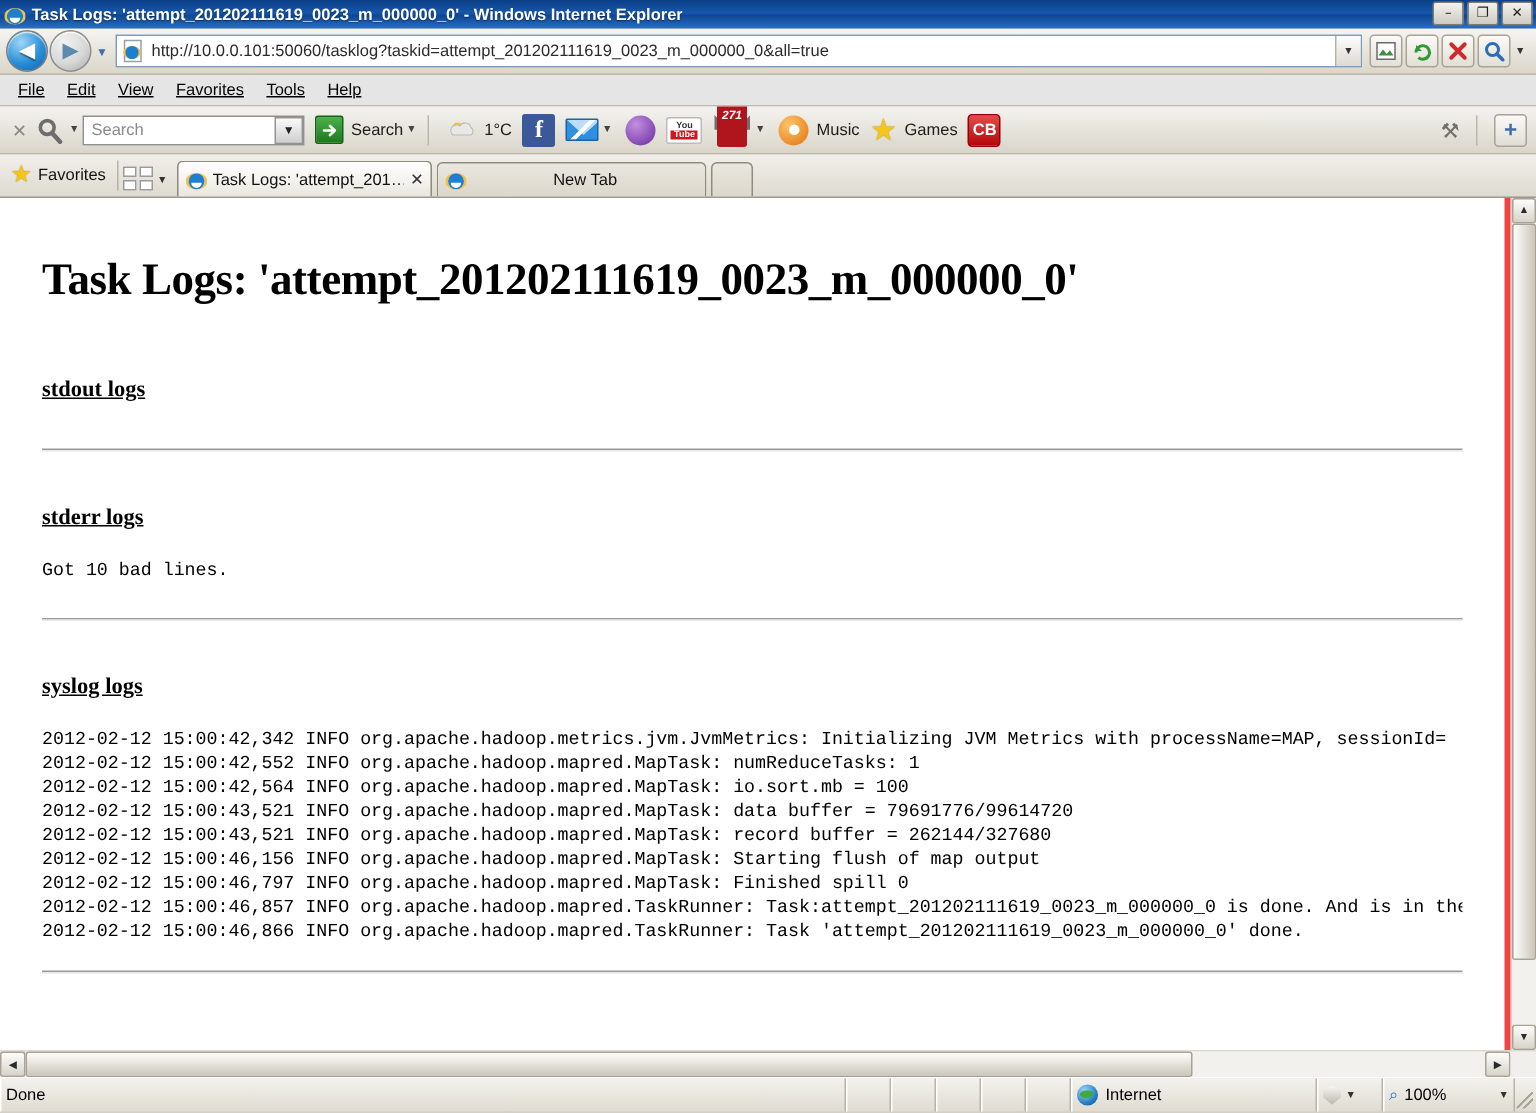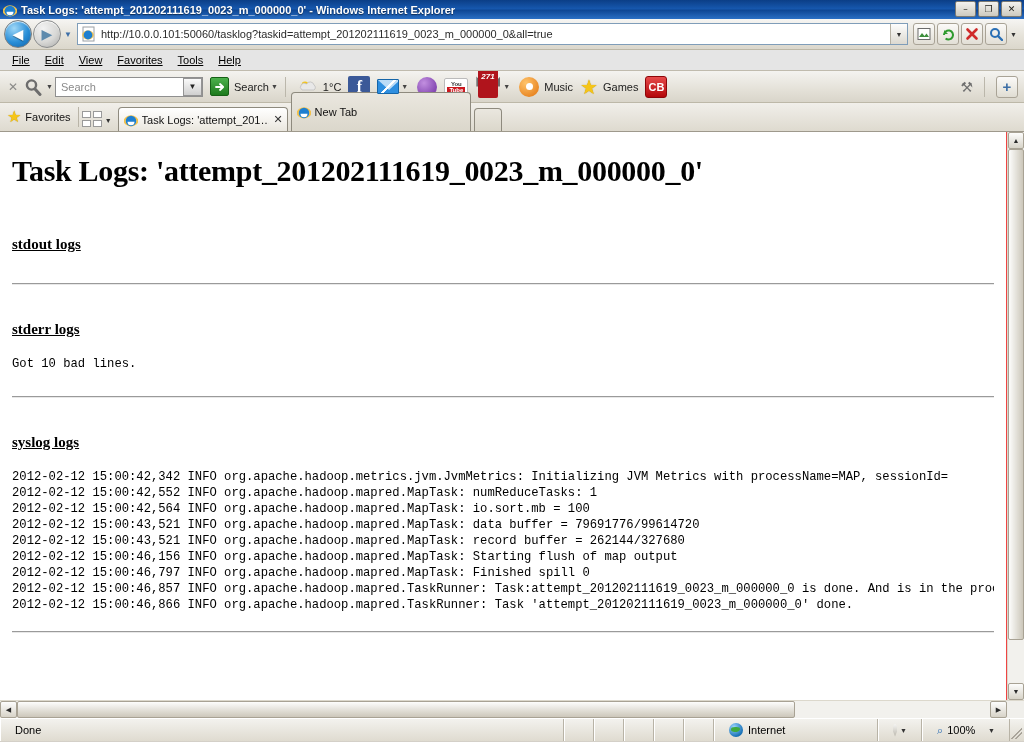--- a/index.html
+++ b/index.html
@@ -219,42 +219,43 @@
   .tab {
     height: 24px; min-width: 150px; max-width: 170px;
     display:flex;align-items:center;
     background: linear-gradient(to bottom,#ffffff 0%,#f3f1ec 60%,#e9e6de 100%);
     border: 1px solid #8e8a7e; border-bottom: none;
     border-radius: 4px 4px 0 0;
     margin-left: 3px; padding: 0 4px 0 5px;
   }
   .tab.inactive {
     background: linear-gradient(to bottom,#eae7df 0%,#dbd7cb 100%);
-    height: 39px;
+    height: 23px;
+    text-align: center;
   }
   .tab .lbl { font-size: 11px; color:#111; white-space:nowrap; overflow:hidden; text-overflow:clip; flex:1 1 auto; margin-left:4px;}
   .tab .close { font-size:11px; color:#333; font-weight:bold; margin-left:4px; font-family:"DejaVu Sans",sans-serif;}
   .tab-stub { width: 28px; height:23px;
     background: linear-gradient(to bottom,#eae7df,#dbd7cb);
     border:1px solid #8e8a7e;border-bottom:none;border-radius:4px 4px 0 0; margin-left:3px;}
 
   
   .content-wrap {
     position: relative;
     height: 568px;
     background: #fff;
     display: flex;
   }
   .page {
     flex: 1 1 auto;
     background: #fff;
     overflow: hidden;
     position: relative;
-    border-right: 1px solid #ef4444;
-    padding: 0;
+    border-right: 4px solid #ef4444;
+    padding: 16px;
   }
   .page-inner { padding: 10px 12px 0 12px; }
   h1.page-title {
     font-family: "Liberation Serif", serif;
     font-size: 30px;
     font-weight: bold;
     margin: 12px 0 0 0;
     color: #000;
     white-space: nowrap;
     letter-spacing: -0.3px;
@@ -336,21 +337,21 @@
     height: 23px;
     background: linear-gradient(to bottom,#f3f2ee,#dfdbd0);
     border-top: 1px solid #fff;
     display: flex; align-items: stretch;
     font-size: 11px; color: #000;
   }
   .st-cell {
     display: flex; align-items: center;
     border-right: 1px solid #b8b3a6;
     border-left: 1px solid #ffffff;
-    padding: 0 14px;
+    padding: 0 3px;
   }
   .st-main { flex: 1 1 auto; }
   .st-pad { width: 30px; }
   .st-zone { width: 164px; gap: 5px; }
   .globe {
     width: 14px; height: 14px; border-radius: 50%;
     background: radial-gradient(circle at 35% 30%,#9fd6ff,#1a73b8 70%,#0c4f85);
     position: relative; flex: 0 0 auto;
   }
   .globe:after{content:"";position:absolute;left:2px;top:4px;width:9px;height:5px;background:#3faa3f;border-radius:50% 40% 60% 45%;}

